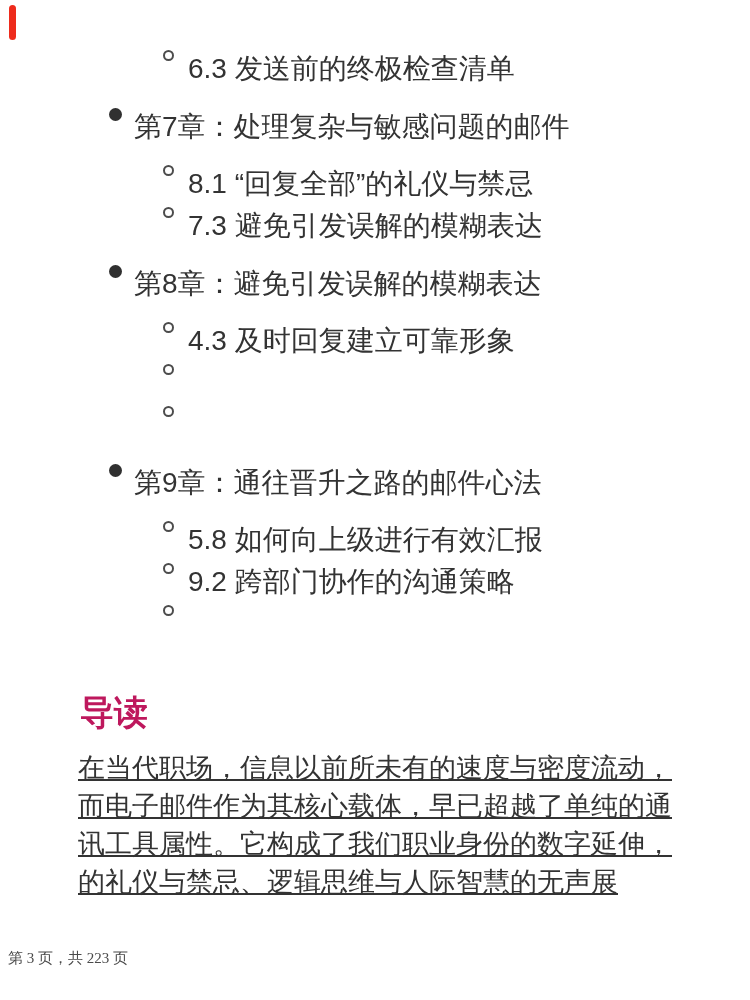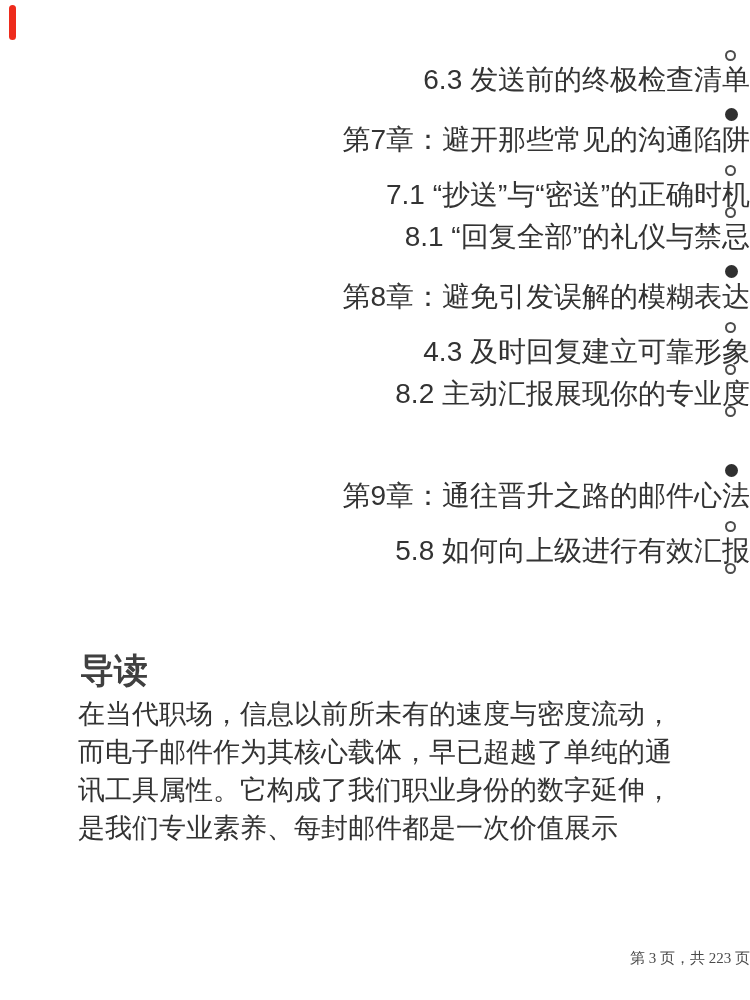--- a/index.html
+++ b/index.html
@@ -28,25 +28,24 @@
   }
 
   
   .toc {
     list-style: none;
     margin: 0;
     padding: 50px 0 0 0;
   }
   .toc li {
     display: flex;
-    align-items: flex-end;
+    align-items: flex-start;
     height: 42px;
     font-size: 28px;
     white-space: nowrap;
-    flex-direction: column;
   }
   .toc li.chapter {
     padding-left: 109px;
     margin-top: 16px;
     margin-bottom: 15px;
   }
   .toc li.sub {
     padding-left: 163px;
   }
   .bullet { flex: none; border-radius: 50%; }
@@ -65,96 +64,99 @@
   
   .section-heading {
     margin: 46px 0 0 80px;
     font-size: 34px;
     line-height: 38px;
     font-weight: 700;
     color: #e8432b;
   }
 
   
-  .body-text { margin: 6px 0 0 78px; }
+  .body-text { margin: 18px 0 0 78px; text-decoration: underline; }
   .body-line {
     font-size: 27px;
     line-height: 38px;
     white-space: nowrap;
     color: #333333;
   }
 
   
   .footer {
     position: absolute;
-    left: 0; right: 0;
+    left: 8px; right: 0;
     bottom: 33px;
-    text-align: right;
+    text-align: left;
     font-size: 15px;
     line-height: 18px;
     color: #4a4a4a;
     font-family: "Liberation Serif", "DejaVu Serif", serif;
   }
 </style>
 </head>
 <body>
 
 <div class="page">
 
   <div class="accent-bar" style="background: rgb(238, 43, 28);"></div>
 
   <ul class="toc" id="toc">
       <li class="sub">
         <span class="bullet"></span>
         <span>6.3 发送前的终极检查清单</span>
       </li>
       <li class="chapter">
         <span class="bullet"></span>
-        <span>第7章：避开那些常见的沟通陷阱</span>
-      </li>
-      <li class="sub">
-        <span class="bullet"></span>
-        <span>7.1 “抄送”与“密送”的正确时机</span>
+        <span>第7章：处理复杂与敏感问题的邮件</span>
       </li>
       <li class="sub">
         <span class="bullet"></span>
         <span>8.1 “回复全部”的礼仪与禁忌</span>
+      </li>
+      <li class="sub">
+        <span class="bullet"></span>
+        <span>7.3 避免引发误解的模糊表达</span>
       </li>
       <li class="chapter">
         <span class="bullet"></span>
         <span>第8章：避免引发误解的模糊表达</span>
       </li>
       <li class="sub">
         <span class="bullet"></span>
         <span>4.3 及时回复建立可靠形象</span>
       </li>
       <li class="sub">
         <span class="bullet"></span>
-        <span>8.2 主动汇报展现你的专业度</span>
       </li>
       <li class="sub">
         <span class="bullet"></span>
       </li>
       <li class="chapter">
         <span class="bullet"></span>
         <span>第9章：通往晋升之路的邮件心法</span>
       </li>
       <li class="sub">
         <span class="bullet"></span>
         <span>5.8 如何向上级进行有效汇报</span>
       </li>
       <li class="sub">
         <span class="bullet"></span>
+        <span>9.2 跨部门协作的沟通策略</span>
+      </li>
+      <li class="sub">
+        <span class="bullet"></span>
       </li>
     </ul>
 
-  <h2 class="section-heading" style="color: #404040;">导读</h2>
+  <h2 class="section-heading" style="color: #be185d;">导读</h2>
 
   <div class="body-text" id="para">
       <div class="body-line">在当代职场，信息以前所未有的速度与密度流动，</div>
       <div class="body-line">而电子邮件作为其核心载体，早已超越了单纯的通</div>
       <div class="body-line">讯工具属性。它构成了我们职业身份的数字延伸，</div>
-      <div class="body-line">是我们专业素养、每封邮件都是一次价值展示</div>
+      <div class="body-line">的礼仪与禁忌、逻辑思维与人际智慧的无声展</div>
     </div>
 
   <div class="footer">第 3 页，共 223 页</div>
 
 </div>
 
 </body></html>

